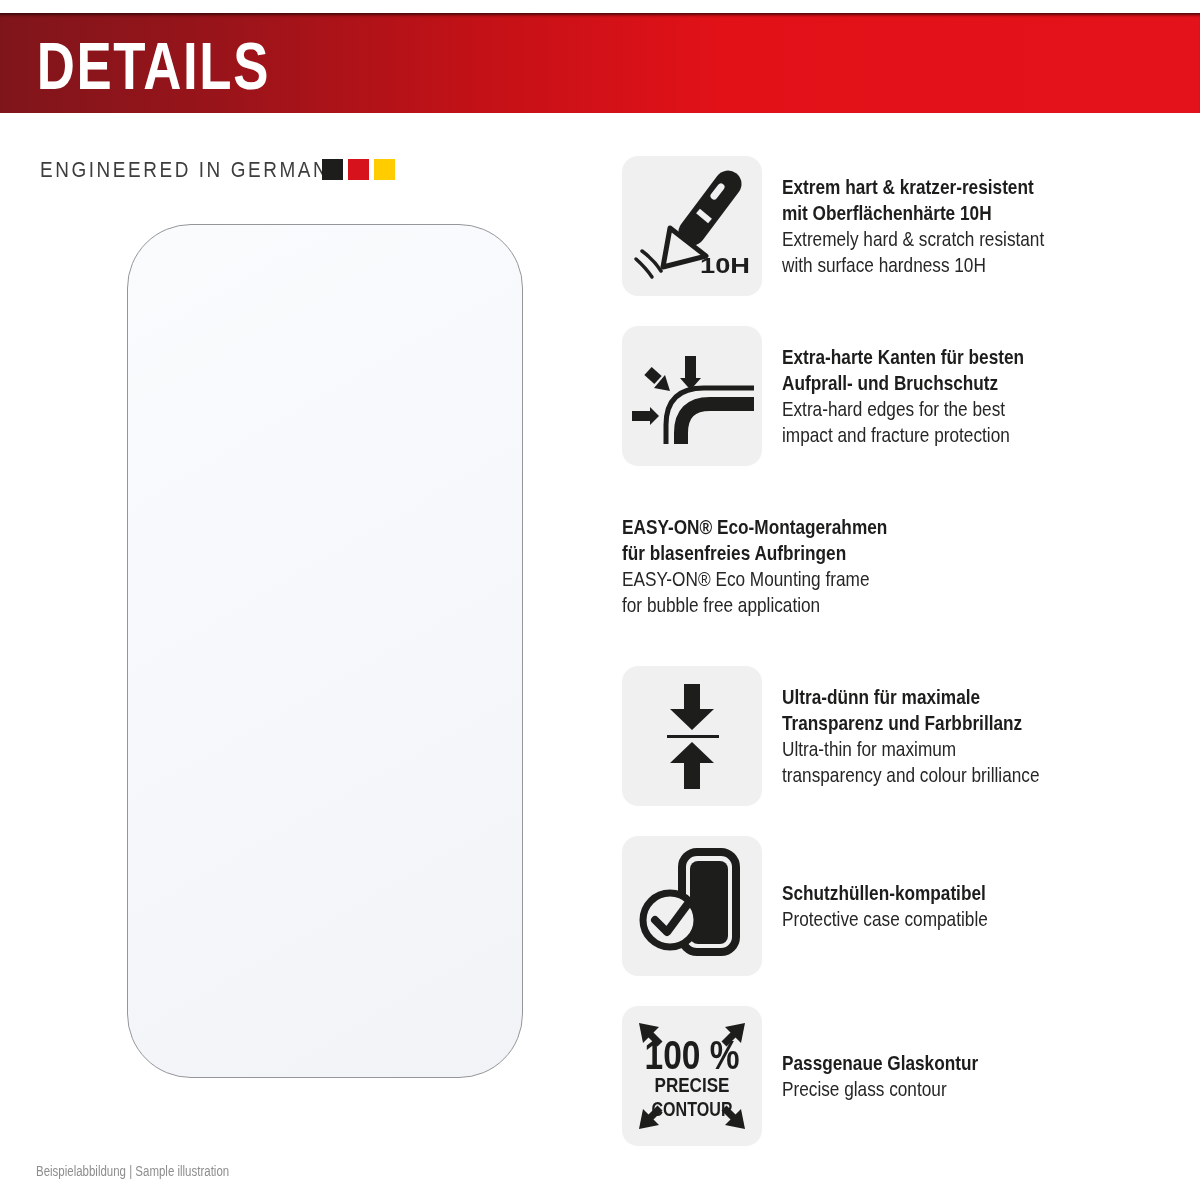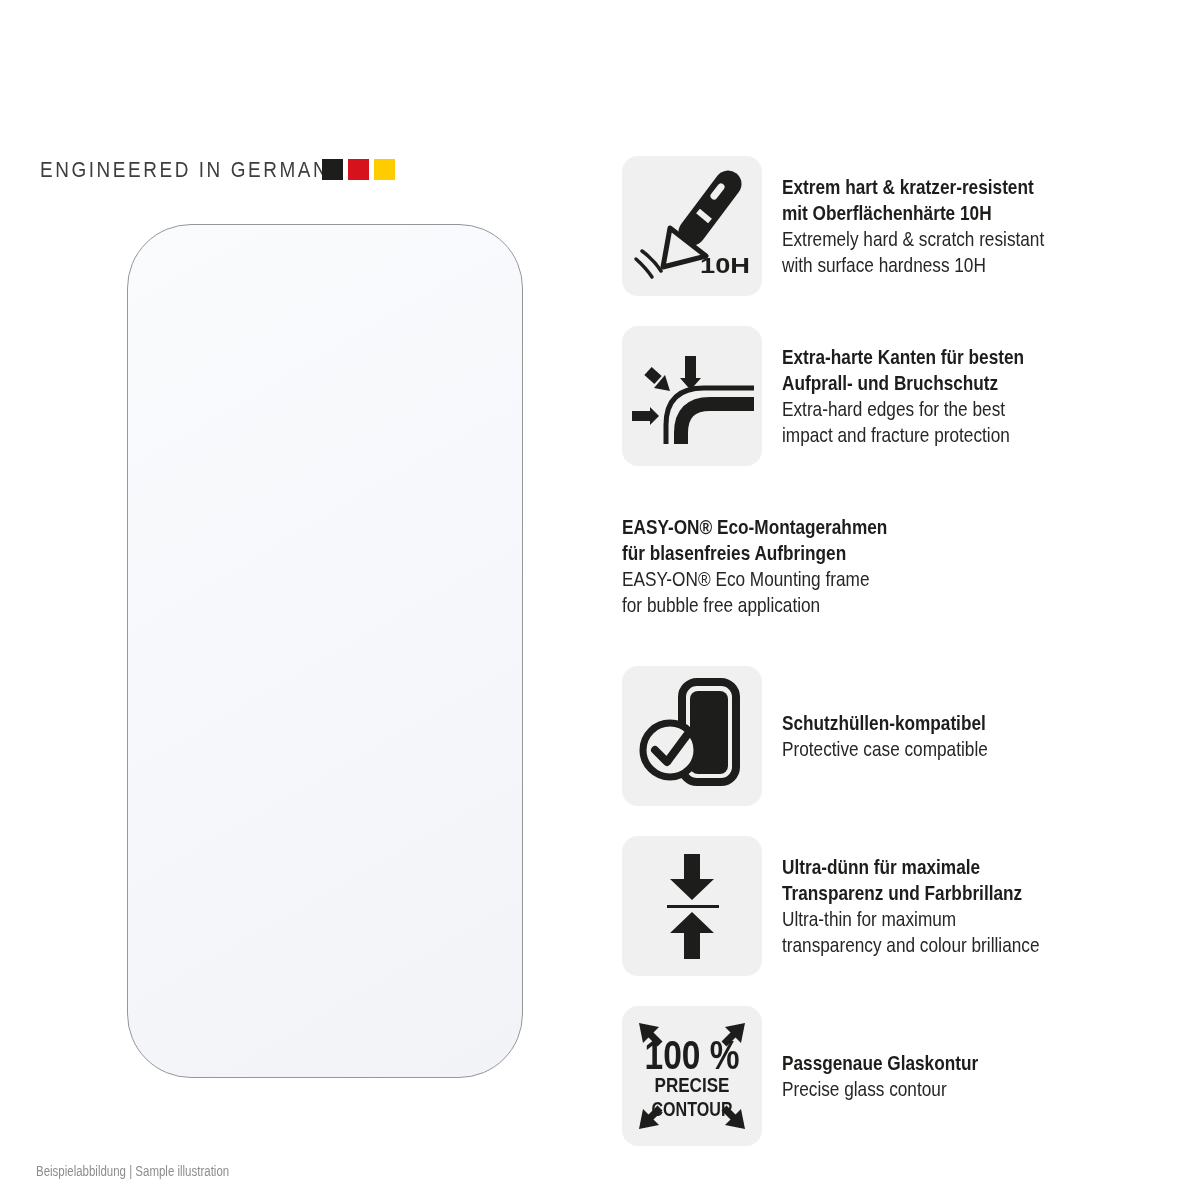--- a/index.html
+++ b/index.html
@@ -53,20 +53,23 @@
     transform:scaleX(.82);transform-origin:left center;white-space:nowrap;
   }
   .ink{fill:#1d1d1b;}
   .ink-s{stroke:#1d1d1b;}
 </style>
 </head>
 <body>
 
 <div class="page">
 
+  <div class="banner">
+    <h1>DETAILS</h1>
+  </div>
 
   <div class="tagline">
     <span class="txt">ENGINEERED IN GERMANY</span>
     <span class="flags">
       <span class="flag-black"></span>
       <span class="flag-red"></span>
       <span class="flag-gold"></span>
     </span>
   </div>
 
@@ -120,45 +123,45 @@
         <div class="b">EASY-ON® Eco-Montagerahmen</div>
         <div class="b">für blasenfreies Aufbringen</div>
         <div class="r">EASY-ON® Eco Mounting frame</div>
         <div class="r">for bubble free application</div>
       </div>
     </div>
 
     <div class="feature">
       <div class="tile">
         <svg viewBox="0 0 140 140">
-          <rect x="60" y="16" width="54" height="100" rx="15" fill="none" class="ink-s" stroke-width="8"></rect>
-          <rect x="68" y="25" width="38" height="83" rx="8" class="ink"></rect>
-          <circle cx="48" cy="84" r="27" fill="#f0f0f1" class="ink-s" stroke-width="7"></circle>
-          <path d="M33 84 L45 96 L65 69" fill="none" class="ink-s" stroke-width="8" stroke-linecap="round" stroke-linejoin="round"></path>
-        </svg>
-      </div>
-      <div class="ftext">
-        <div class="b">Schutzhüllen-kompatibel</div>
-        <div class="r">Protective case compatible</div>
-      </div>
-    </div>
-
-    <div class="feature">
-      <div class="tile">
-        <svg viewBox="0 0 140 140">
           <polygon points="62,18 78,18 78,43 92,43 70,64 48,43 62,43" class="ink"></polygon>
           <rect x="45" y="69" width="52" height="3" class="ink"></rect>
           <polygon points="70,76 92,97 78,97 78,123 62,123 62,97 48,97" class="ink"></polygon>
         </svg>
       </div>
       <div class="ftext">
         <div class="b">Ultra-dünn für maximale</div>
         <div class="b">Transparenz und Farbbrillanz</div>
         <div class="r">Ultra-thin for maximum</div>
         <div class="r">transparency and colour brilliance</div>
+      </div>
+    </div>
+
+    <div class="feature">
+      <div class="tile">
+        <svg viewBox="0 0 140 140">
+          <rect x="60" y="16" width="54" height="100" rx="15" fill="none" class="ink-s" stroke-width="8"></rect>
+          <rect x="68" y="25" width="38" height="83" rx="8" class="ink"></rect>
+          <circle cx="48" cy="84" r="27" fill="#f0f0f1" class="ink-s" stroke-width="7"></circle>
+          <path d="M33 84 L45 96 L65 69" fill="none" class="ink-s" stroke-width="8" stroke-linecap="round" stroke-linejoin="round"></path>
+        </svg>
+      </div>
+      <div class="ftext">
+        <div class="b">Schutzhüllen-kompatibel</div>
+        <div class="r">Protective case compatible</div>
       </div>
     </div>
 
     <div class="feature">
       <div class="tile">
         <svg viewBox="0 0 140 140">
           <text x="70" y="63" text-anchor="middle" font-size="40" font-weight="700" textLength="95" lengthAdjust="spacingAndGlyphs" class="ink">100 %</text>
           <text x="70" y="86" text-anchor="middle" font-size="21" font-weight="600" textLength="75" lengthAdjust="spacingAndGlyphs" class="ink">PRECISE</text>
           <text x="70" y="110" text-anchor="middle" font-size="21" font-weight="600" textLength="81" lengthAdjust="spacingAndGlyphs" class="ink">CONTOUR</text>
           <line x1="38" y1="38" x2="28" y2="28" class="ink-s" stroke-width="7"></line>

